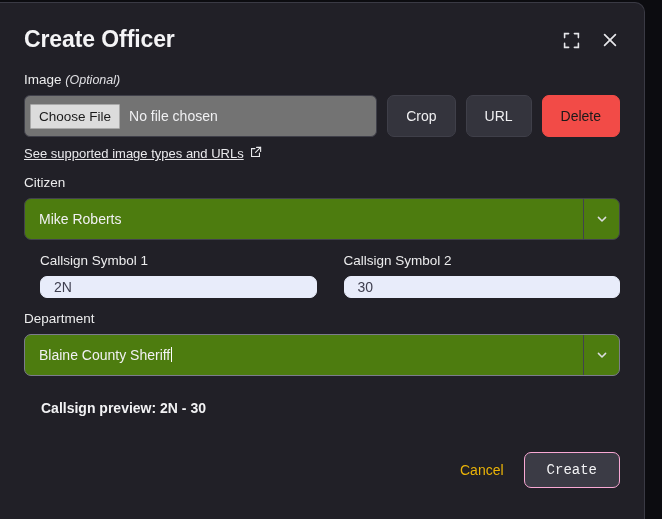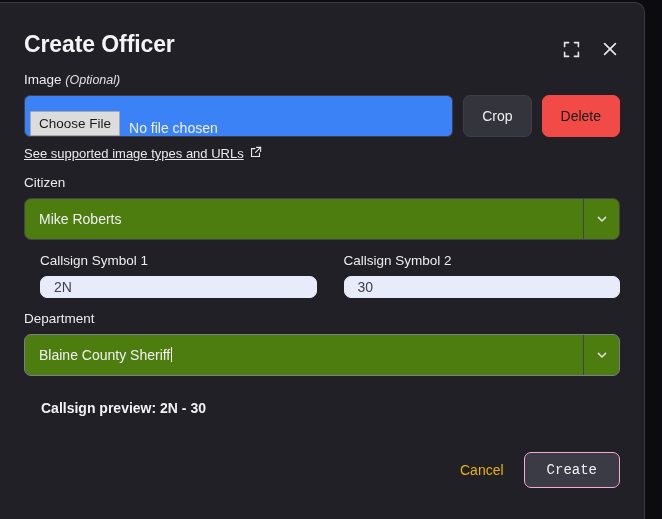--- a/index.html
+++ b/index.html
@@ -22,21 +22,21 @@
     border: 1px solid #3a3a44;
     border-left: none;
     border-radius: 0 10px 10px 0;
     padding: 0 24px;
     overflow: hidden;
   }
 
   
   .modal-header {
     display: flex;
-    align-items: flex-end;
+    align-items: flex-start;
     justify-content: space-between;
     padding-top: 21px;
     height: 56px;
   }
   .modal-title {
     font-size: 23px;
     font-weight: bold;
     color: #f4f4f6;
     letter-spacing: -0.1px;
     line-height: 30px;
@@ -76,25 +76,25 @@
 
   
   .image-row {
     display: flex;
     gap: 10px;
     align-items: stretch;
     height: 42px;
   }
   .file-input {
     flex: 1;
-    background: #3b82f6;
+    background: #737373;
     border: 1px solid #3f3f49;
     border-radius: 6px;
     display: flex;
-    align-items: flex-end;
+    align-items: center;
     padding: 0 5px;
     overflow: hidden;
     cursor: pointer;
   }
   .choose-file-btn {
     background: #dcdcdc;
     color: #1b1b1b;
     border: 1px solid #a9a9a9;
     font-size: 13.5px;
     padding: 3px 8px;
@@ -272,20 +272,21 @@
     <label class="field-label">
       <span>Image</span>
       <span class="optional">(Optional)</span>
     </label>
     <div class="image-row">
       <div class="file-input">
         <span class="choose-file-btn">Choose File</span>
         <span class="file-name">No file chosen</span>
       </div>
       <button class="btn-dark">Crop</button>
+      <button class="btn-dark">URL</button>
       <button class="btn-danger">Delete</button>
     </div>
     <a class="support-link">
       <span>See supported image types and URLs</span>
       <span>
         <svg width="12" height="12" viewBox="0 0 14 14" fill="none" stroke="currentColor" stroke-width="1.3" stroke-linecap="round">
           <path d="M11 8.2V12.2H1.8V3H5.8"></path>
           <path d="M7.6 1.6H12.4V6.4"></path>
           <path d="M12.3 1.7L6.5 7.5"></path>
         </svg>

